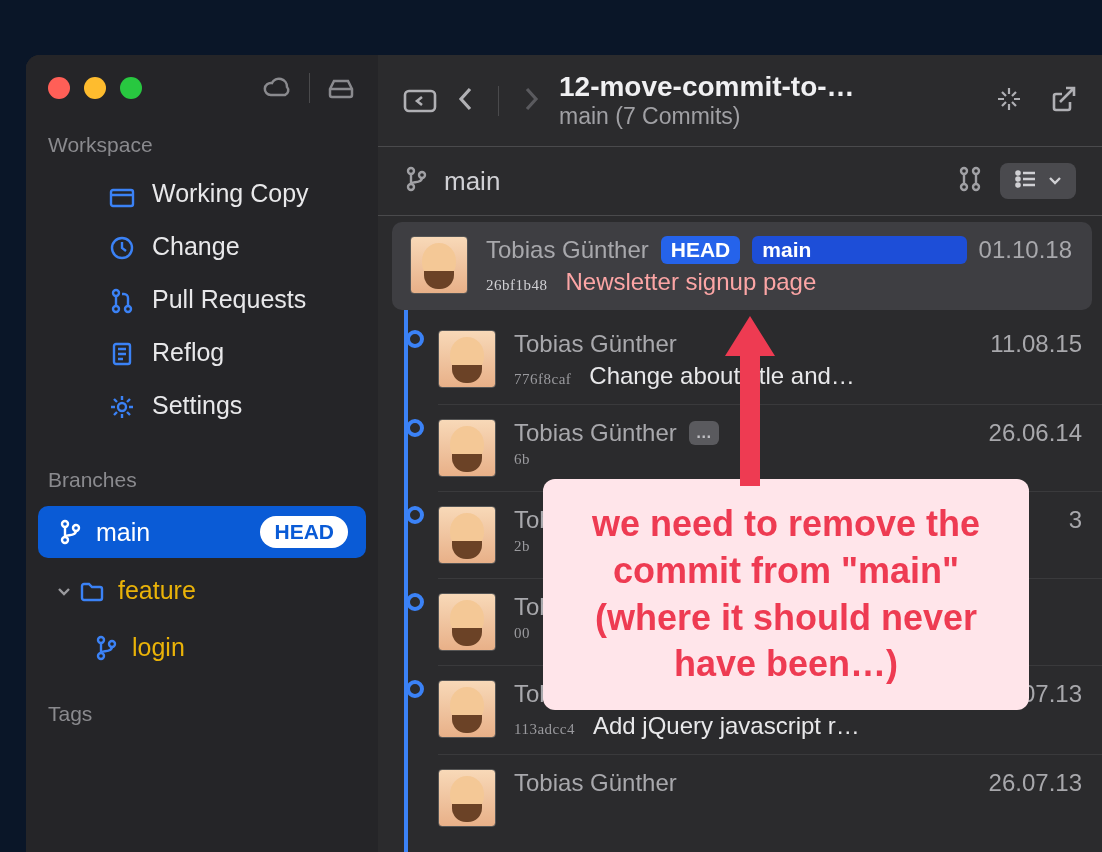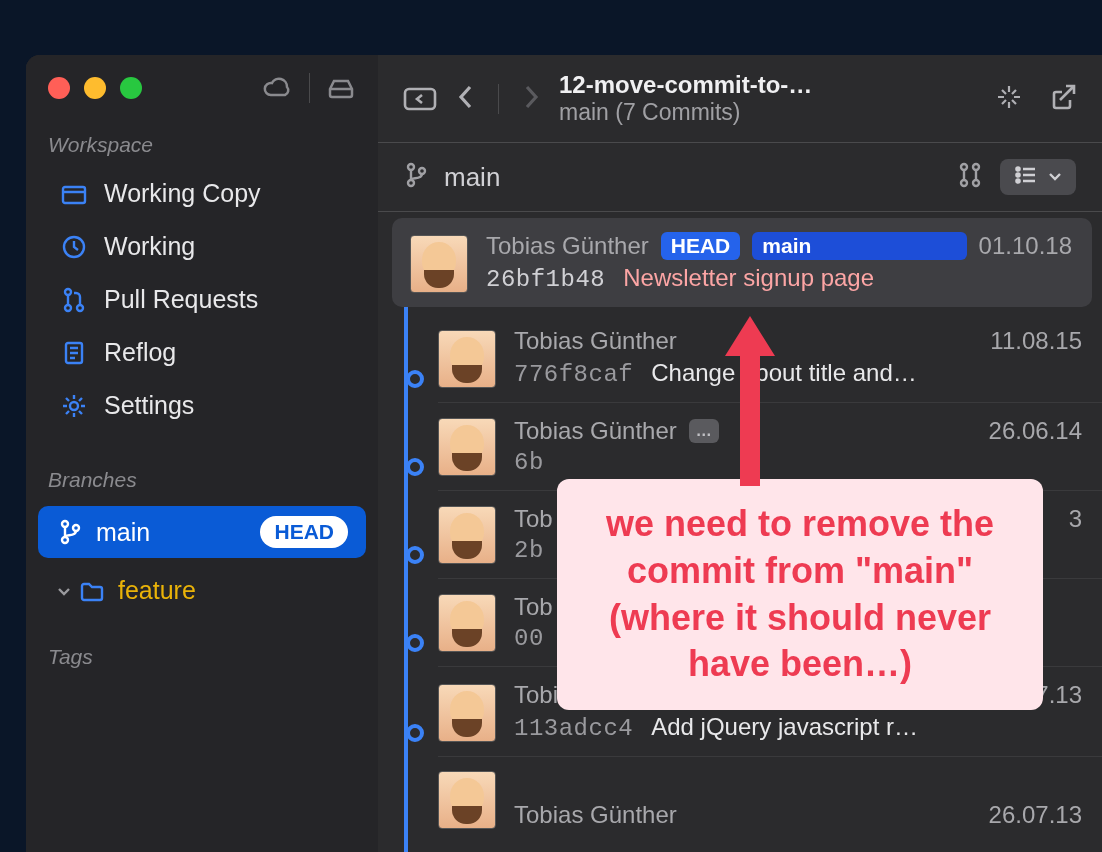--- a/index.html
+++ b/index.html
@@ -39,30 +39,30 @@
 .dot.red { background: #ff5f57; }
 .dot.yellow { background: #febc2e; }
 .dot.green { background: #28c840; }
 .titlebar-right { margin-left: auto; display: flex; gap: 10px; align-items: center; }
 .titlebar-right .divider { width: 1px; height: 30px; background: #4a4a4c; margin: 0 6px; }
 .icon-btn { color: #8a8a8e; cursor: pointer; display: flex; align-items: center; justify-content: center; }
 .section-label {
   color: #8a8a8e;
   font-size: 21px;
   padding: 8px 22px 10px 22px;
-  font-style: italic;
 }
 .nav-item {
   display: flex;
-  align-items: center;
+  align-items: flex-end;
   gap: 16px;
   padding: 12px 22px 12px 34px;
   color: #e8e8ea;
   font-size: 25px;
   cursor: pointer;
+  margin-left: 48px;
 }
 .nav-item .icn { width: 28px; display:flex; justify-content:center; color: #3b82f6; }
 .branch-row {
   display: flex;
   align-items: center;
   padding: 10px 18px 10px 18px;
   color: #eab308;
   font-size: 25px;
   cursor: pointer;
   border-radius: 10px;
@@ -91,21 +91,21 @@
 .toolbar {
   display: flex;
   align-items: center;
   padding: 16px 24px;
   border-bottom: 1px solid #4a4a4c;
   gap: 18px;
 }
 .nav-arrows { display: flex; align-items: center; gap: 22px; color: #b0b0b4; }
 .nav-arrows .dim { color: #5a5a5e; }
 .repo-title-block { display: flex; flex-direction: column; }
-.repo-title { color: #f0f0f2; font-size: 24px; font-weight: 600; }
+.repo-title { color: #f0f0f2; font-size: 28px; font-weight: 600; }
 .repo-sub { color: #a0a0a4; font-size: 23px; }
 .toolbar-right { margin-left: auto; display: flex; gap: 24px; color: #b0b0b4; align-items:center;}
 .branch-bar {
   display: flex;
   align-items: center;
   padding: 16px 26px;
   gap: 16px;
   border-bottom: 1px solid #4a4a4c;
 }
 .branch-bar .branch-name { color: #d0d0d4; font-size: 26px; }
@@ -123,21 +123,21 @@
 .graph-line {
   position: absolute;
   left: 26px;
   top: 44px;
   width: 4px;
   bottom: 0;
   background: #3b82f6;
 }
 .commit-row {
   display: flex;
-  align-items: flex-end;
+  align-items: flex-start;
   padding: 14px 20px 14px 0;
   gap: 18px;
   position: relative;
   border-bottom: 1px solid #3a3a3c;
   margin-left: 46px;
 }
 .commit-row.selected {
   background: #3e3e42;
   border-radius: 10px;
   margin: 6px 10px 6px 0;
@@ -177,30 +177,30 @@
 }
 .commit-info { flex: 1; min-width: 0; }
 .commit-top { display: flex; align-items: center; gap: 12px; }
 .author { color: #a8a8ac; font-size: 24px; }
 .badge { padding: 2px 10px; border-radius: 6px; font-size: 21px; font-weight: 600; }
 .badge.head { background: #2563eb; color: #fff; }
 .badge.main { background: #1d4ed8; color: #fff; }
 .badge.small { background: #5a5a5e; color: #c0c0c4; font-size:16px; padding:3px 7px;}
 .date { margin-left: auto; color: #a8a8ac; font-size: 24px; }
 .commit-bot { display: flex; gap: 18px; margin-top: 4px; align-items: baseline;}
-.hash { color: #9a9a9e; font-size: 24px; font-family: Liberation Mono, monospace; letter-spacing: 0.5px;}
+.hash { color: #9a9a9e; font-size: 15px; font-family: Liberation Serif, serif; letter-spacing: 0.5px;}
 .commit-row.selected .hash { color: #d0d0d4; }
 .msg { color: #e8e8ea; font-size: 24px; white-space: nowrap; overflow: hidden; text-overflow: ellipsis; }
 .commit-row.selected .msg { color: #fca5a5; }
 
 
 .arrow-svg { position: absolute; left: 700px; top: 306px; pointer-events: none; z-index: 50;}
 .callout {
   position: absolute;
-  left: 557px;
+  left: 543px;
   top: 479px;
   width: 486px;
   background: #ffe5ea;
   border-radius: 12px;
   padding: 22px 26px;
   z-index: 49;
   pointer-events: none;
 }
 .callout-text {
   color: #ee3b52;
@@ -247,21 +247,21 @@
         </span>
       <span>Working Copy</span>
     </div>
     <div class="nav-item">
       <span class="icn">
           <svg width="26" height="26" viewBox="0 0 26 26" fill="none" stroke="currentColor" stroke-width="2.4">
             <circle cx="13" cy="13" r="10"></circle>
             <path d="M13 7v6l4 3"></path>
           </svg>
         </span>
-      <span>Working</span>
+      <span>Change</span>
     </div>
     <div class="nav-item">
       <span class="icn">
           <svg width="24" height="26" viewBox="0 0 24 26" fill="none" stroke="currentColor" stroke-width="2.4">
             <circle cx="6" cy="5" r="3"></circle>
             <circle cx="6" cy="21" r="3"></circle>
             <circle cx="18" cy="21" r="3"></circle>
             <path d="M6 8v10M18 18v-8a4 4 0 0 0-4-4h-2"></path>
           </svg>
         </span>
@@ -304,20 +304,31 @@
         <svg width="16" height="16" viewBox="0 0 16 16" fill="none" stroke="currentColor" stroke-width="2.4">
             <path d="M3 6l5 5 5-5"></path>
           </svg>
       </span>
       <span class="icn">
           <svg width="26" height="22" viewBox="0 0 26 22" fill="none" stroke="currentColor" stroke-width="2.4">
             <path d="M3 6a2 2 0 0 1 2-2h5l3 3h8a2 2 0 0 1 2 2v9a2 2 0 0 1-2 2H5a2 2 0 0 1-2-2z"></path>
           </svg>
         </span>
       <span>feature</span>
+    </div>
+    <div class="branch-row branch-sub">
+      <span class="icn">
+          <svg width="22" height="26" viewBox="0 0 22 26" fill="none" stroke="currentColor" stroke-width="2.4">
+            <circle cx="6" cy="5" r="3"></circle>
+            <circle cx="6" cy="21" r="3"></circle>
+            <circle cx="17" cy="9" r="3"></circle>
+            <path d="M6 8v10M17 12c0 6-11 3-11 6"></path>
+          </svg>
+        </span>
+      <span>login</span>
     </div>
 
     <div class="section-label" style="margin-top:18px">Tags</div>
   </div>
 
   <div class="main">
     <div class="toolbar">
       <span class="icon-btn" style="color:#b0b0b4">
         <svg width="36" height="30" viewBox="0 0 36 30" fill="none" stroke="currentColor" stroke-width="2.6">
             <rect x="3" y="5" width="30" height="20" rx="4"></rect>

